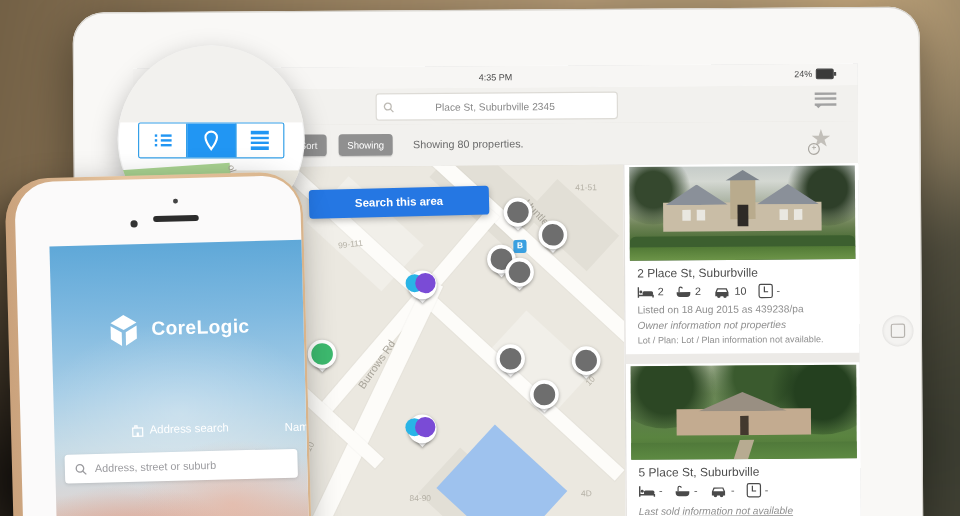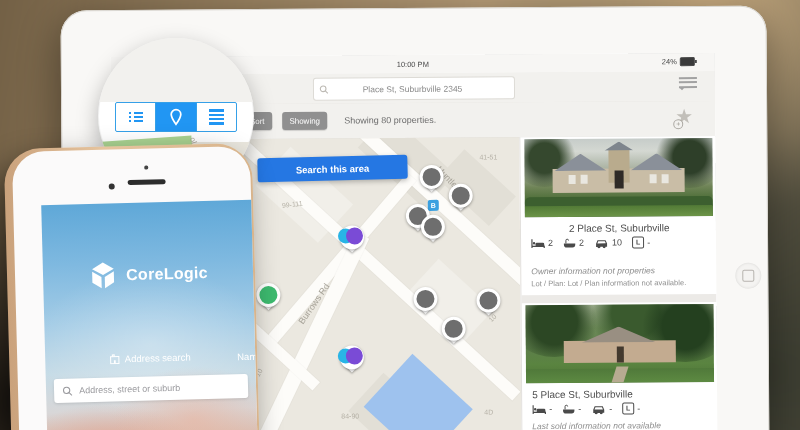--- a/index.html
+++ b/index.html
@@ -134,21 +134,21 @@
 </head>
 <body>
 
 <div class="stage">
   <div class="bg"></div>
 
   <div class="ipad">
     <div class="screen">
 
       <div class="statusbar">
-        <span class="time">10:00 PM</span>
+        <span class="time">4:35 PM</span>
         <span class="batt-wrap">
           <span class="batt-pct">24%</span>
           <span class="batt"></span>
         </span>
       </div>
 
       <div class="row-search">
         <div class="search-field">
           <svg class="mag" width="10" height="10" viewBox="0 0 12 12">
               <circle cx="5" cy="5" r="3.4" fill="none" stroke="#bdbab4" stroke-width="1.3"></circle>
@@ -259,21 +259,21 @@
               <div class="p1-tower"></div>
                 <div class="p1-towroof"></div>
                 <div class="p1-door"></div>
               <div class="p1-win" style="left:44px;"></div>
                 <div class="p1-win" style="left:56px;"></div>
               <div class="p1-win" style="right:44px;"></div>
                 <div class="p1-win" style="right:56px;"></div>
               <div class="p1-hedge"></div>
                 <div class="p1-lawn"></div>
             </div>
-            <div class="addr" style="top:86px;margin-left:38px;">2 Place St, Suburbville</div>
+            <div class="addr" style="top:86px;">2 Place St, Suburbville</div>
             <div class="irow" style="top:100px;">
               <span class="grp">
                   <svg width="14" height="11" viewBox="0 0 16 12">
                     <path d="M1 1v10M1 9h14v2M1 9V6" fill="none" stroke="#4a4a4a" stroke-width="1.4"></path>
                     <rect x="5" y="5" width="10" height="4" rx="1.5" fill="#4a4a4a"></rect>
                     <circle cx="3.4" cy="5.6" r="1.4" fill="#4a4a4a"></circle>
                   </svg>
                   <span>2</span>
                 </span>
               <span class="grp">
@@ -288,20 +288,21 @@
                     <path d="M2 6.5 3.6 2.8h8.8L14 6.5V10h-1.6a1.6 1.6 0 0 1-3.2 0H6.8a1.6 1.6 0 0 1-3.2 0H2z" fill="#4a4a4a"></path>
                     <path d="M4.4 3.8h7.2l1 2.4H3.4z" fill="#fff"></path>
                   </svg>
                   <span>10</span>
                 </span>
               <span class="grp">
                   <span class="lbox">L</span>
                   <span>-</span>
                 </span>
             </div>
+            <div class="meta" style="top:116px;">Listed on 18 Aug 2015 as 439238/pa</div>
             <div class="meta it" style="top:129px;">Owner information not properties</div>
             <div class="meta" style="top:142px;font-size:7.6px;">Lot / Plan: Lot / Plan information not available.</div>
           </div>
 
           <div class="sep" style="top:158px;"></div>
 
           <div class="card" style="top:166px;height:130px;">
             <div class="photo photo2" style="top:2px;">
               <div class="p-blob" style="left:-16px;top:-18px;width:90px;height:70px;background:radial-gradient(circle,#2c4724 40%,rgba(44,71,36,0) 74%);"></div>
               <div class="p-blob" style="left:60px;top:-24px;width:100px;height:66px;background:radial-gradient(circle,#3a5a2e 40%,rgba(58,90,46,0) 74%);"></div>
@@ -334,21 +335,21 @@
                     <path d="M2 6.5 3.6 2.8h8.8L14 6.5V10h-1.6a1.6 1.6 0 0 1-3.2 0H6.8a1.6 1.6 0 0 1-3.2 0H2z" fill="#4a4a4a"></path>
                     <path d="M4.4 3.8h7.2l1 2.4H3.4z" fill="#fff"></path>
                   </svg>
                   <span>-</span>
                 </span>
               <span class="grp">
                   <span class="lbox">L</span>
                   <span>-</span>
                 </span>
             </div>
-            <div class="meta it" style="top:118px;">Last sold information not available</div>
+            <div class="meta it" style="top:118px;text-decoration:underline;">Last sold information not available</div>
           </div>
         </div>
 
       </div>
     </div>
     <div class="home-btn"></div>
   </div>
 
   <div class="bubble">
     <div class="bub-toolbar"></div>

